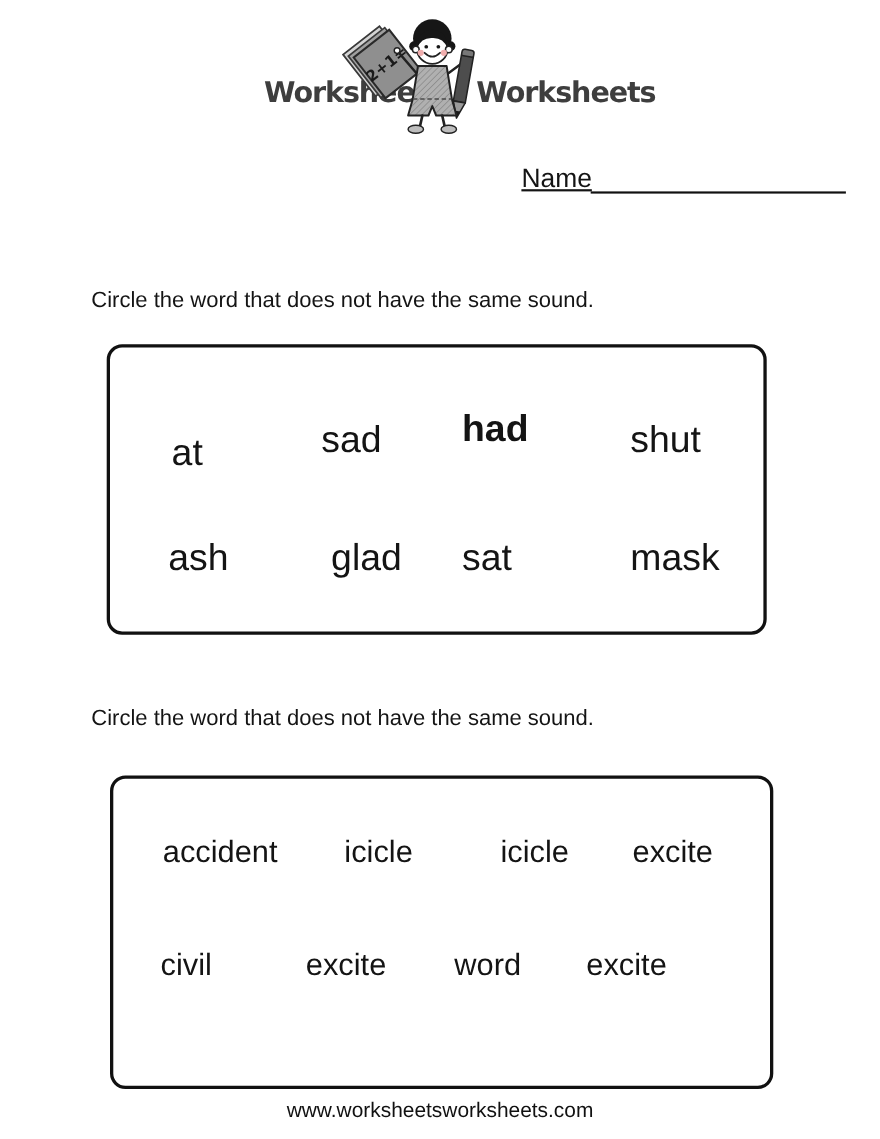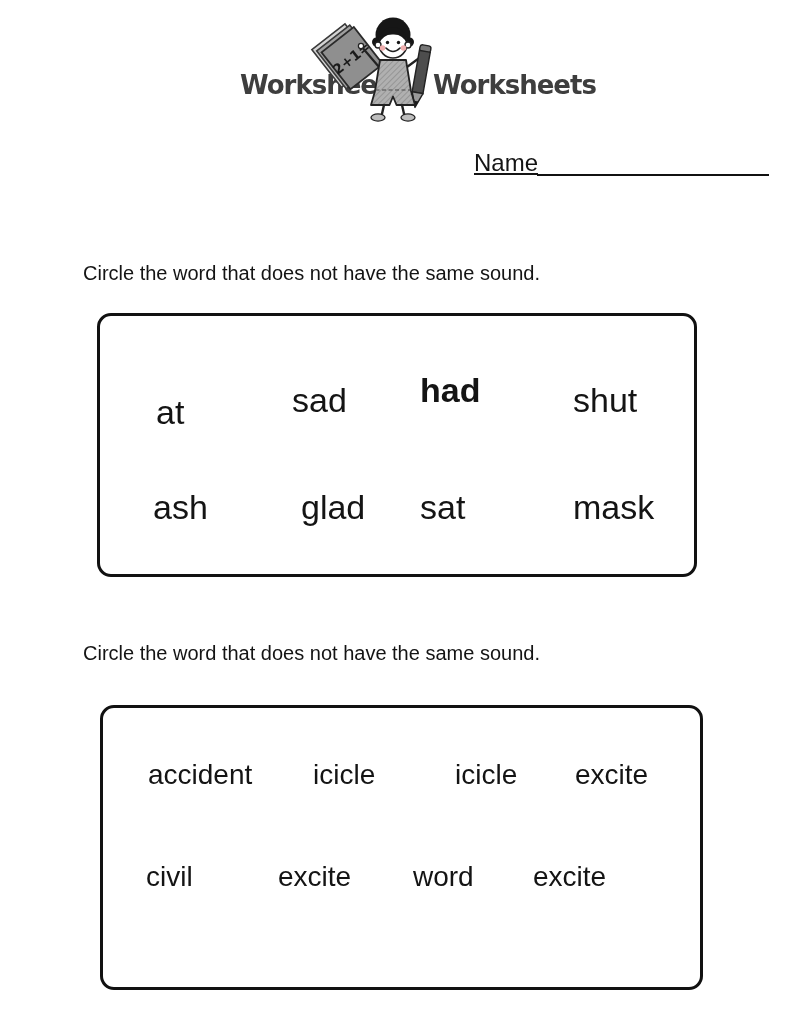--- a/index.html
+++ b/index.html
@@ -170,14 +170,15 @@
     <span class="word sz2" style="left:45px;  top:53px;">accident</span>
     <span class="word sz2" style="left:210px; top:53px;">icicle</span>
     <span class="word sz2" style="left:352px; top:53px;">icicle</span>
     <span class="word sz2" style="left:472px; top:53px;">excite</span>
     <span class="word sz2" style="left:43px;  top:155px;">civil</span>
     <span class="word sz2" style="left:175px; top:155px;">excite</span>
     <span class="word sz2" style="left:310px; top:155px;">word</span>
     <span class="word sz2" style="left:430px; top:155px;">excite</span>
   </div>
 
+  <div class="footer-url">www.worksheetsworksheets.com</div>
 
 </div>
 
 </body></html>

